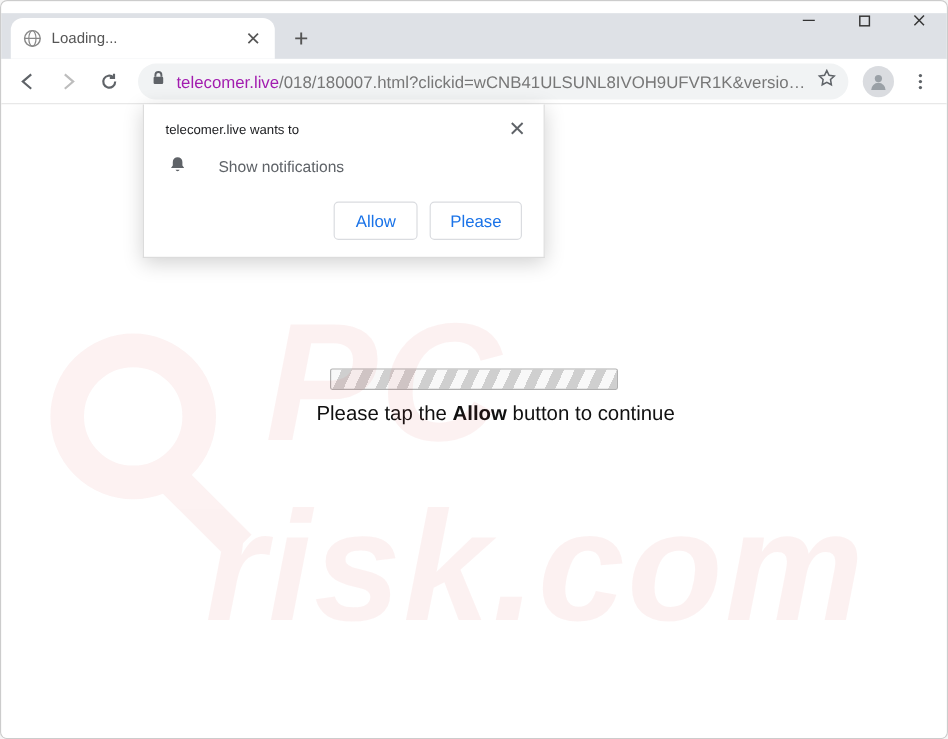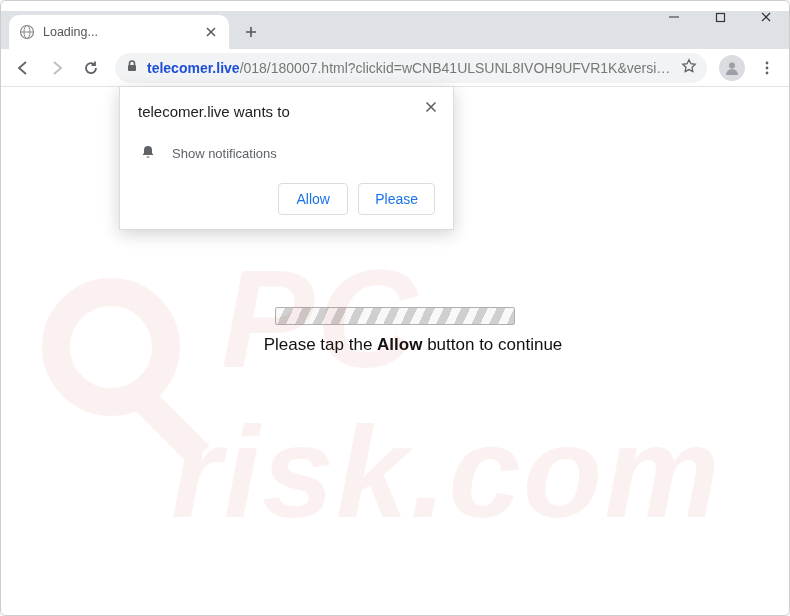--- a/index.html
+++ b/index.html
@@ -104,21 +104,21 @@
     overflow: hidden;
   }
   .omnibox .url {
     flex: 1;
     font-size: 14px;
     color: #777;
     white-space: nowrap;
     overflow: hidden;
     text-overflow: ellipsis;
   }
-  .omnibox .url .host { color: #1d4ed8; font-weight: bold; }
+  .omnibox .url .host { color: #a21caf; }
   .omnibox .lock { color: #5f6368; flex-shrink: 0; }
   .omnibox .star { color: #5f6368; flex-shrink: 0; }
   .avatar {
     width: 26px; height: 26px;
     background: #dadce0;
     border-radius: 50%;
     display: flex; align-items: center; justify-content: center;
     color: #9aa0a6;
     margin: 0 4px;
   }
@@ -165,28 +165,28 @@
     left: 118px;
     width: 335px;
     background: #fff;
     border: 1px solid #dcdcdc;
     border-top: none;
     box-shadow: 0 4px 16px rgba(0,0,0,0.18);
     padding: 16px 18px 14px 18px;
     z-index: 20;
   }
   .perm-title {
-    font-size: 15px;
+    font-size: 11px;
     color: #202124;
-    margin-bottom: 24px;
+    margin-bottom: 14px;
   }
   .perm-row {
     display: flex;
     align-items: center;
-    gap: 16px;
+    gap: 26px;
     font-size: 13px;
     color: #5f6368;
     margin-bottom: 20px;
     padding-left: 2px;
   }
   .perm-close {
     position: absolute;
     top: 10px; right: 12px;
     width: 20px; height: 20px;
     display: flex; align-items: center; justify-content: center;

